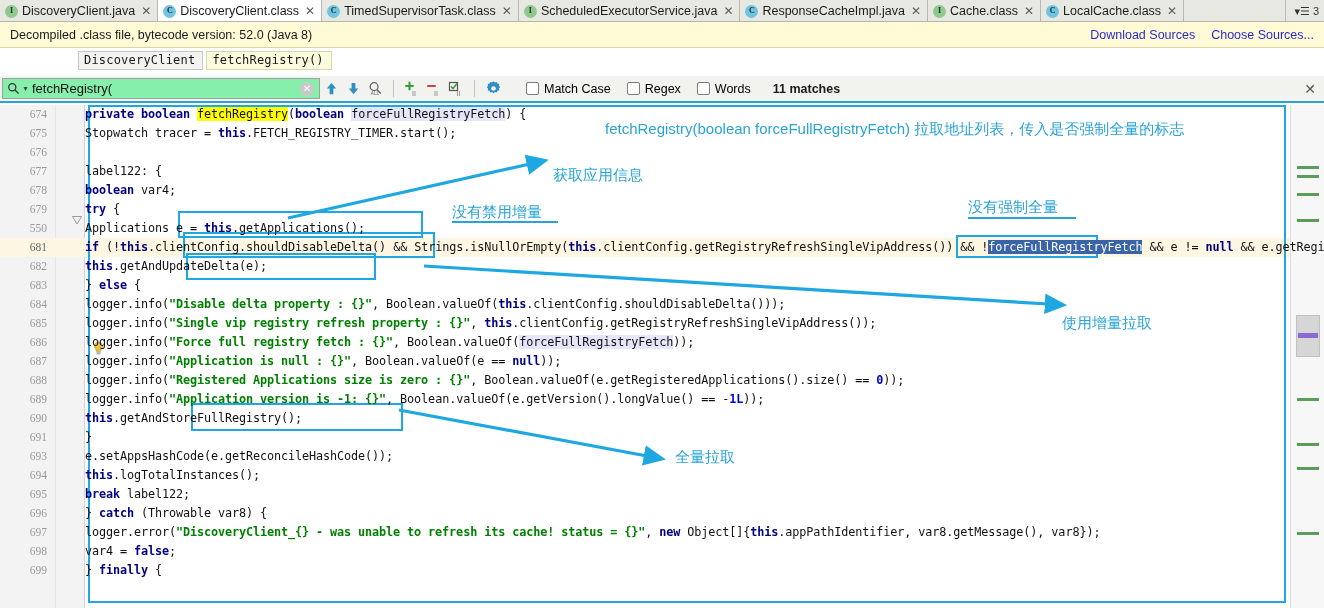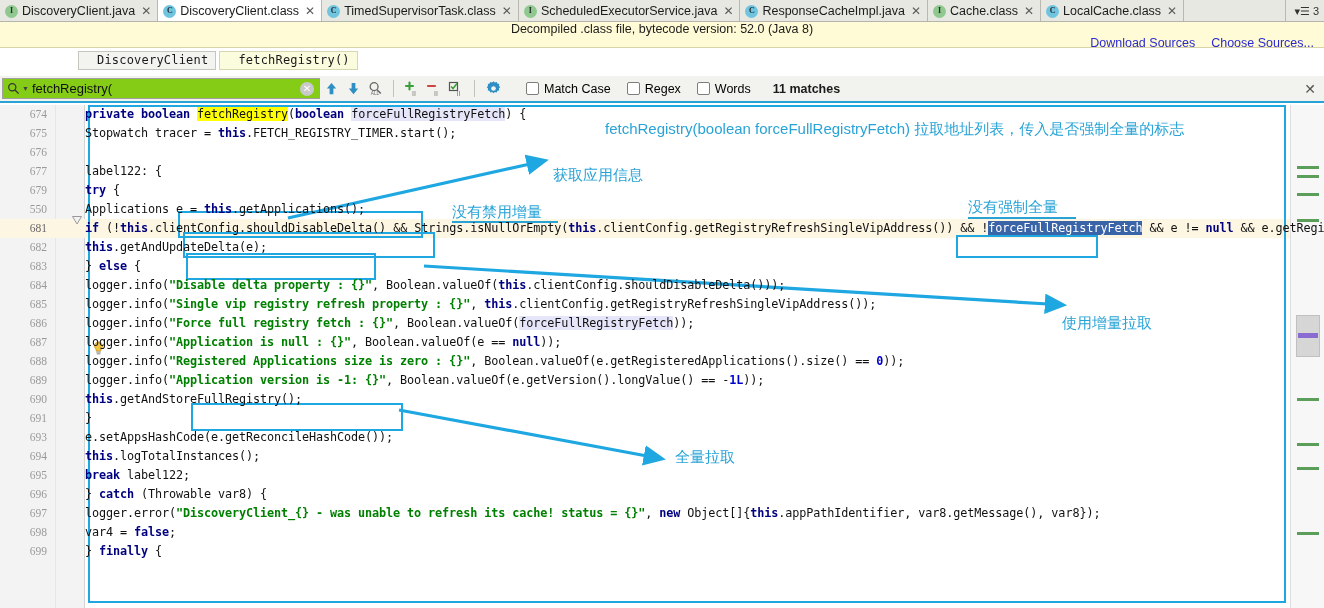--- a/index.html
+++ b/index.html
@@ -49,50 +49,50 @@
     font-size: 11px; color: #333;
   }
 
   
   .notice {
     position: absolute; left: 0; top: 22px; width: 1324px; height: 26px;
     background: #fffbd6;
     border-bottom: 1px solid #d8d4a8;
     display: flex; align-items: center;
     padding: 0 10px;
-    font-size: 12.5px; color: #1b1b1b; flex-direction: column;
+    font-size: 12.5px; color: #1b1b1b;
   }
   .notice-links { margin-left: auto; display: flex; gap: 16px; }
   .notice-links a {
-    color: #2a2ad0; text-decoration: underline; cursor: pointer; font-size: 12.5px;
+    color: #2a2ad0; cursor: pointer; font-size: 12.5px;
   }
 
   
   .crumbs {
     position: absolute; left: 0; top: 48px; width: 1324px; height: 24px;
     background: #ffffff; display: flex; align-items: center;
     padding-left: 78px; gap: 3px;
   }
   .crumb {
     border: 1px solid #c6c6c0; background: #f3f3ef;
-    padding: 1px 7px 2px 18px; font-size: 12px;
+    padding: 1px 7px 2px 5px; font-size: 12px;
     font-family: "DejaVu Sans Mono", monospace;
     color: #1a1a1a; letter-spacing: .2px;
   }
   .crumb.hl { background: #fbfbdd; border-color: #d6d6b0; }
 
   
   .findbar {
     position: absolute; left: 0; top: 76px; width: 1324px; height: 27px;
     background: #f2f2ee; border-bottom: 2px solid #29a3d6;
     display: flex; align-items: center;
   }
   .find-input-wrap {
     position: relative; width: 318px; height: 21px; margin-left: 2px;
-    background: #84cc16; border: 1px solid #a0a0a0;
+    background: #86efac; border: 1px solid #a0a0a0;
     display: flex; align-items: center;
   }
   .find-mag {
     margin-left: 3px; margin-right: 2px; width: 14px; height: 14px; flex: none;
     display: inline-flex; align-items: center; justify-content: center;
   }
   .find-caret { font-size: 7px; color: #444; margin-right: 3px; }
   .find-text {
     border: none; outline: none; background: transparent;
     font-family: "Liberation Sans", sans-serif; font-size: 13px;
@@ -321,20 +321,21 @@
   </div>
 
   <div class="editor">
     <div class="gutter"></div>
     <div class="foldbar"></div>
     <div class="code-area" id="code-area">
         <div class="row"><div class="lnum" style="left: -85px;">674</div><span class="code"><span class="pln">    </span><span class="kw">private boolean </span><span class="yel">fetchRegistry</span><span class="pln">(</span><span class="kw">boolean </span><span class="fld">forceFullRegistryFetch</span><span class="pln">) {</span></span></div>
         <div class="row"><div class="lnum" style="left: -85px; text-align: right;">675</div><span class="code"><span class="pln">        Stopwatch tracer = </span><span class="kw">this</span><span class="pln">.FETCH_REGISTRY_TIMER.start();</span></span></div>
         <div class="row"><div class="lnum" style="left: -85px;">676</div><span class="code"></span></div>
         <div class="row"><div class="lnum" style="left: -85px;">677</div><span class="code"><span class="pln">        label122: {</span></span></div>
+        <div class="row"><div class="lnum" style="left: -85px;">678</div><span class="code"><span class="pln">            </span><span class="kw">boolean </span><span class="pln">var4;</span></span></div>
         <div class="row"><div class="lnum" style="left: -85px;">679</div><span class="code"><span class="pln">            </span><span class="kw">try </span><span class="pln">{</span></span></div>
         <div class="row"><div class="lnum" style="left: -85px;">550</div><span class="code"><span class="pln">                Applications e = </span><span class="kw">this</span><span class="pln">.getApplications();</span></span></div>
         <div class="row hl"><div class="lnum cur" style="left: -85px;">681</div><span class="code"><span class="pln">                </span><span class="kw">if </span><span class="pln">(!</span><span class="kw">this</span><span class="pln">.clientConfig.shouldDisableDelta() &amp;&amp; Strings.isNullOrEmpty(</span><span class="kw">this</span><span class="pln">.clientConfig.getRegistryRefreshSingleVipAddress()) &amp;&amp; !</span><span class="selblue">forceFullRegistryFetch</span><span class="pln"> &amp;&amp; e != </span><span class="kw">null</span><span class="pln"> &amp;&amp; e.getRegisteredAppli</span></span></div>
         <div class="row"><div class="lnum" style="left: -85px;">682</div><span class="code"><span class="pln">                    </span><span class="kw">this</span><span class="pln">.getAndUpdateDelta(e);</span></span></div>
         <div class="row"><div class="lnum" style="left: -85px;">683</div><span class="code"><span class="pln">                } </span><span class="kw">else </span><span class="pln">{</span></span></div>
         <div class="row"><div class="lnum" style="left: -85px;">684</div><span class="code"><span class="pln">                    logger.info(</span><span class="str">"Disable delta property : {}"</span><span class="pln">, Boolean.valueOf(</span><span class="kw">this</span><span class="pln">.clientConfig.shouldDisableDelta()));</span></span></div>
         <div class="row"><div class="lnum" style="left: -85px;">685</div><span class="code"><span class="pln">                    logger.info(</span><span class="str">"Single vip registry refresh property : {}"</span><span class="pln">, </span><span class="kw">this</span><span class="pln">.clientConfig.getRegistryRefreshSingleVipAddress());</span></span></div>
         <div class="row"><div class="lnum" style="left: -85px;">686</div><span class="code"><span class="pln">                    logger.info(</span><span class="str">"Force full registry fetch : {}"</span><span class="pln">, Boolean.valueOf(</span><span class="fld">forceFullRegistryFetch</span><span class="pln">));</span></span></div>
         <div class="row"><div class="lnum" style="left: -85px;">687</div><span class="code"><span class="pln">                    logger.info(</span><span class="str">"Application is null : {}"</span><span class="pln">, Boolean.valueOf(e == </span><span class="kw">null</span><span class="pln">));</span></span></div>
         <div class="row"><div class="lnum" style="left: -85px;">688</div><span class="code"><span class="pln">                    logger.info(</span><span class="str">"Registered Applications size is zero : {}"</span><span class="pln">, Boolean.valueOf(e.getRegisteredApplications().size() == </span><span class="num">0</span><span class="pln">));</span></span></div>

